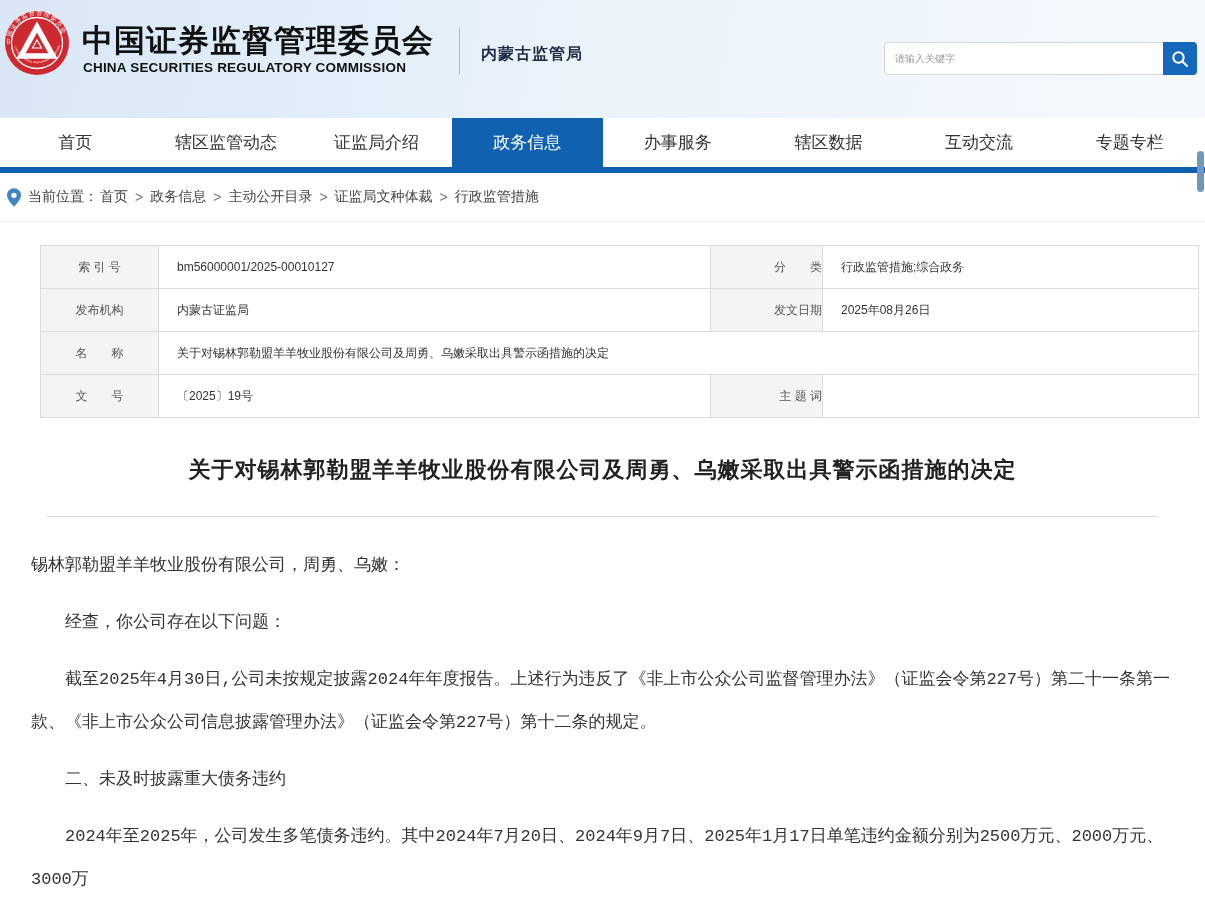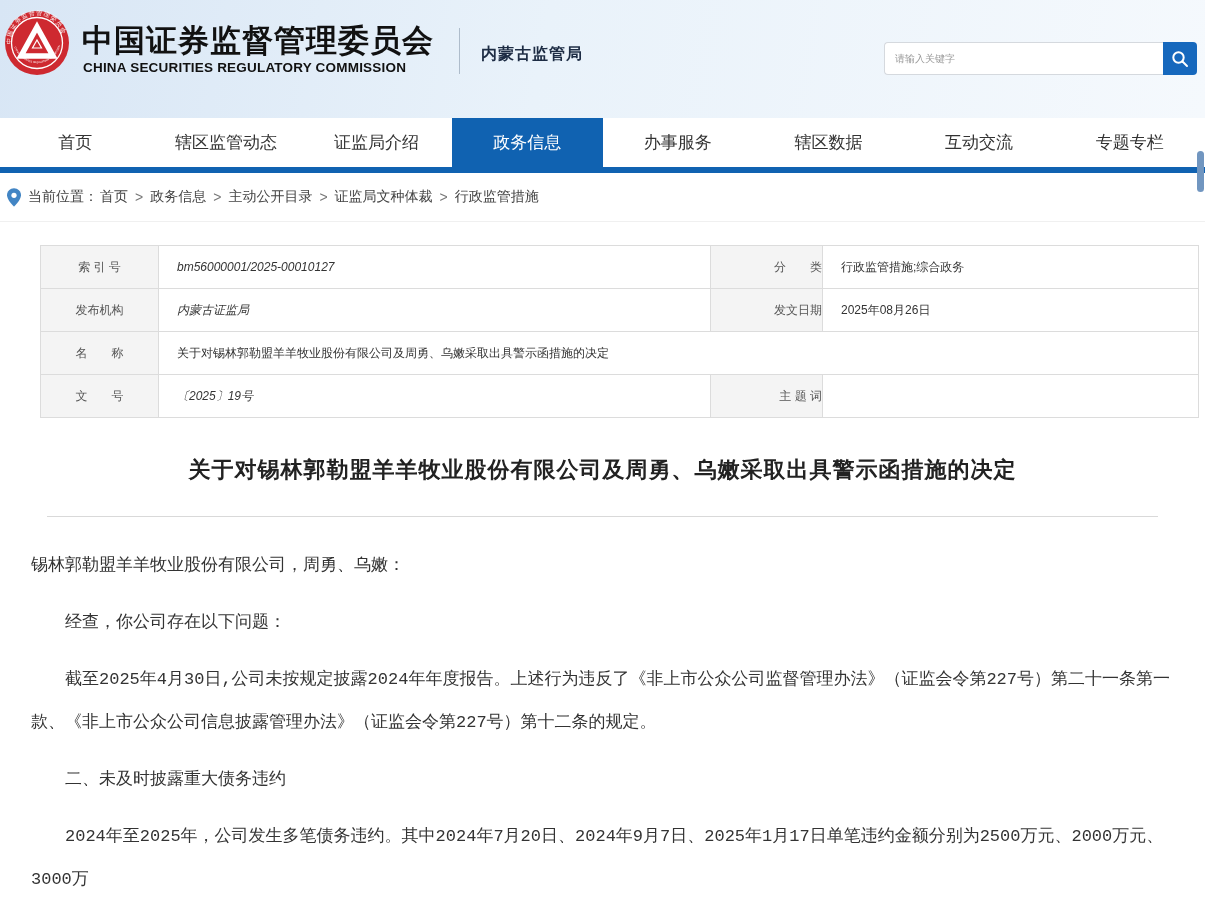--- a/index.html
+++ b/index.html
@@ -42,21 +42,21 @@
   .crumb-prefix { margin-right:2px; }
 
   
   .doc-table { margin:23px 0 0 40px; width:1159px; border-collapse:collapse;
             font-size:12px; table-layout:fixed; }
   .doc-table td { border:1px solid #dcdcdc; height:43px; }
   .doc-table td.lbl { background:#f4f4f4; color:#555; text-align:center;
             width:118px; white-space:pre; }
   .doc-table td.lbl2 { width:112px;text-align:right; }
   .doc-table td.val { color:#333; padding:0 18px; }
-  .doc-table td.val1 { width:552px;font-style:italic; }
+  .doc-table td.val1 { width:552px; }
 
   
   .article-title { margin-top:37px; text-align:center; font-size:22px; font-weight:bold;
             color:#222; letter-spacing:1px; }
   .title-divider { margin:31px 47px 0 47px; border:none; border-top:1px solid #d9d9d9; }
   .article-body { padding:27px 15px 0 31px; font-size:17px; color:#333; line-height:43px; }
   .article-body p { margin-bottom:14px;font-family:Liberation Mono, monospace; }
   .article-body p.indent { text-indent:2em; }
 
   

